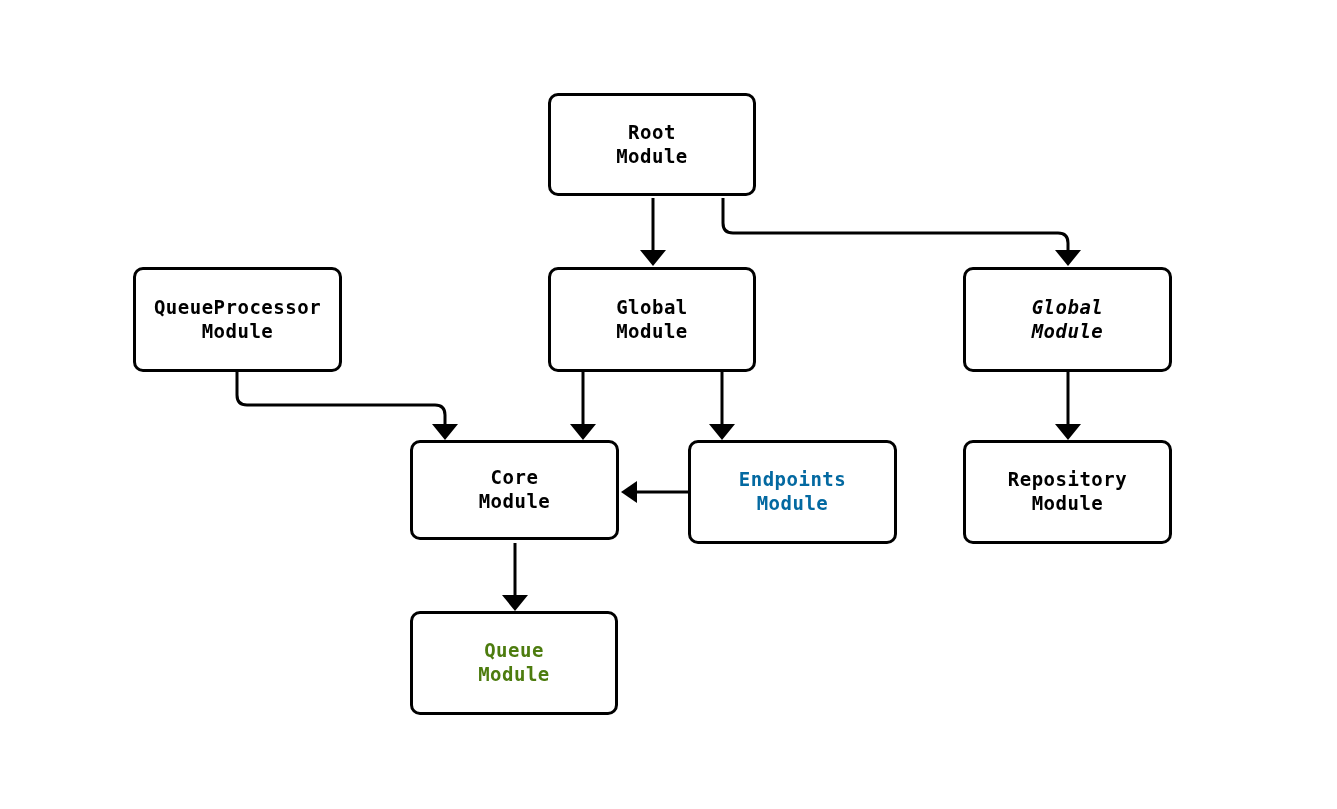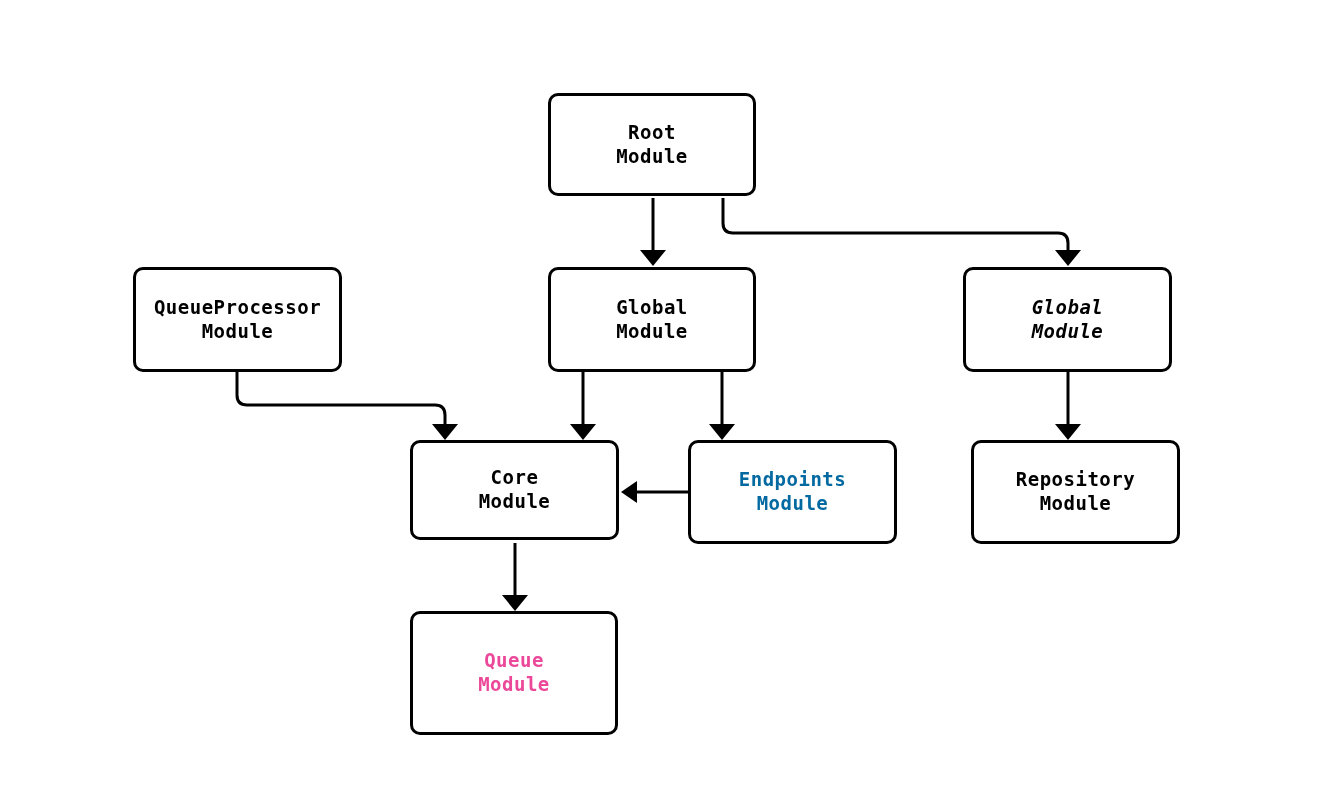--- a/index.html
+++ b/index.html
@@ -93,21 +93,21 @@
       <span>Module</span>
     </div>
     <div class="node" style="left: 410px; top: 440px; width: 209px; height: 100px; background: rgb(255, 255, 255); border-color: rgb(0, 0, 0); color: rgb(0, 0, 0);">
       <span>Core</span>
       <span>Module</span>
     </div>
     <div class="node" style="left: 688px; top: 440px; width: 209px; height: 104px; background: rgb(255, 255, 255); border-color: rgb(0, 0, 0); color: #0369a1;">
       <span>Endpoints</span>
       <span>Module</span>
     </div>
-    <div class="node" style="left: 963px; top: 440px; width: 209px; height: 104px; background: rgb(255, 255, 255); border-color: rgb(0, 0, 0); color: rgb(0, 0, 0); margin-left: 8px;">
+    <div class="node" style="left: 963px; top: 440px; width: 209px; height: 104px; background: rgb(255, 255, 255); border-color: rgb(0, 0, 0); color: rgb(0, 0, 0);">
       <span>Repository</span>
       <span>Module</span>
     </div>
-    <div class="node" style="left: 410px; top: 611px; width: 208px; height: 124px; background: rgb(255, 255, 255); border-color: rgb(0, 0, 0); color: #ec4899;">
+    <div class="node" style="left: 410px; top: 611px; width: 208px; height: 104px; background: rgb(255, 255, 255); border-color: rgb(0, 0, 0); color: #4d7c0f;">
       <span>Queue</span>
       <span>Module</span>
     </div>
   </div>
 
 </body></html>

